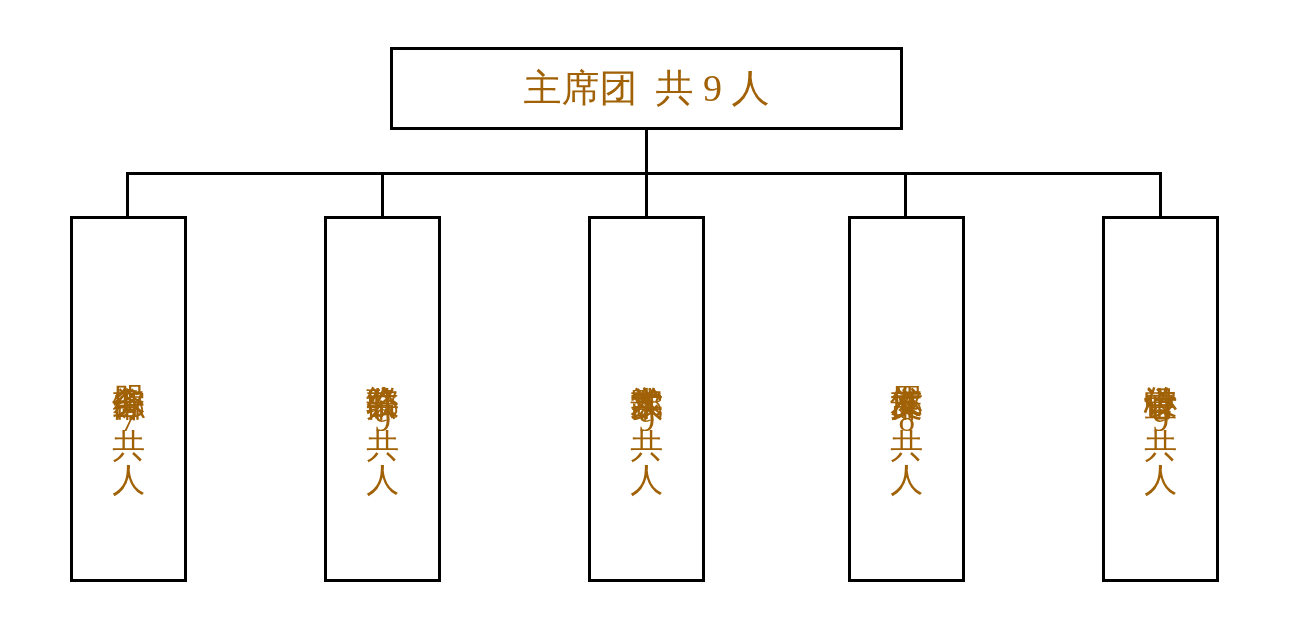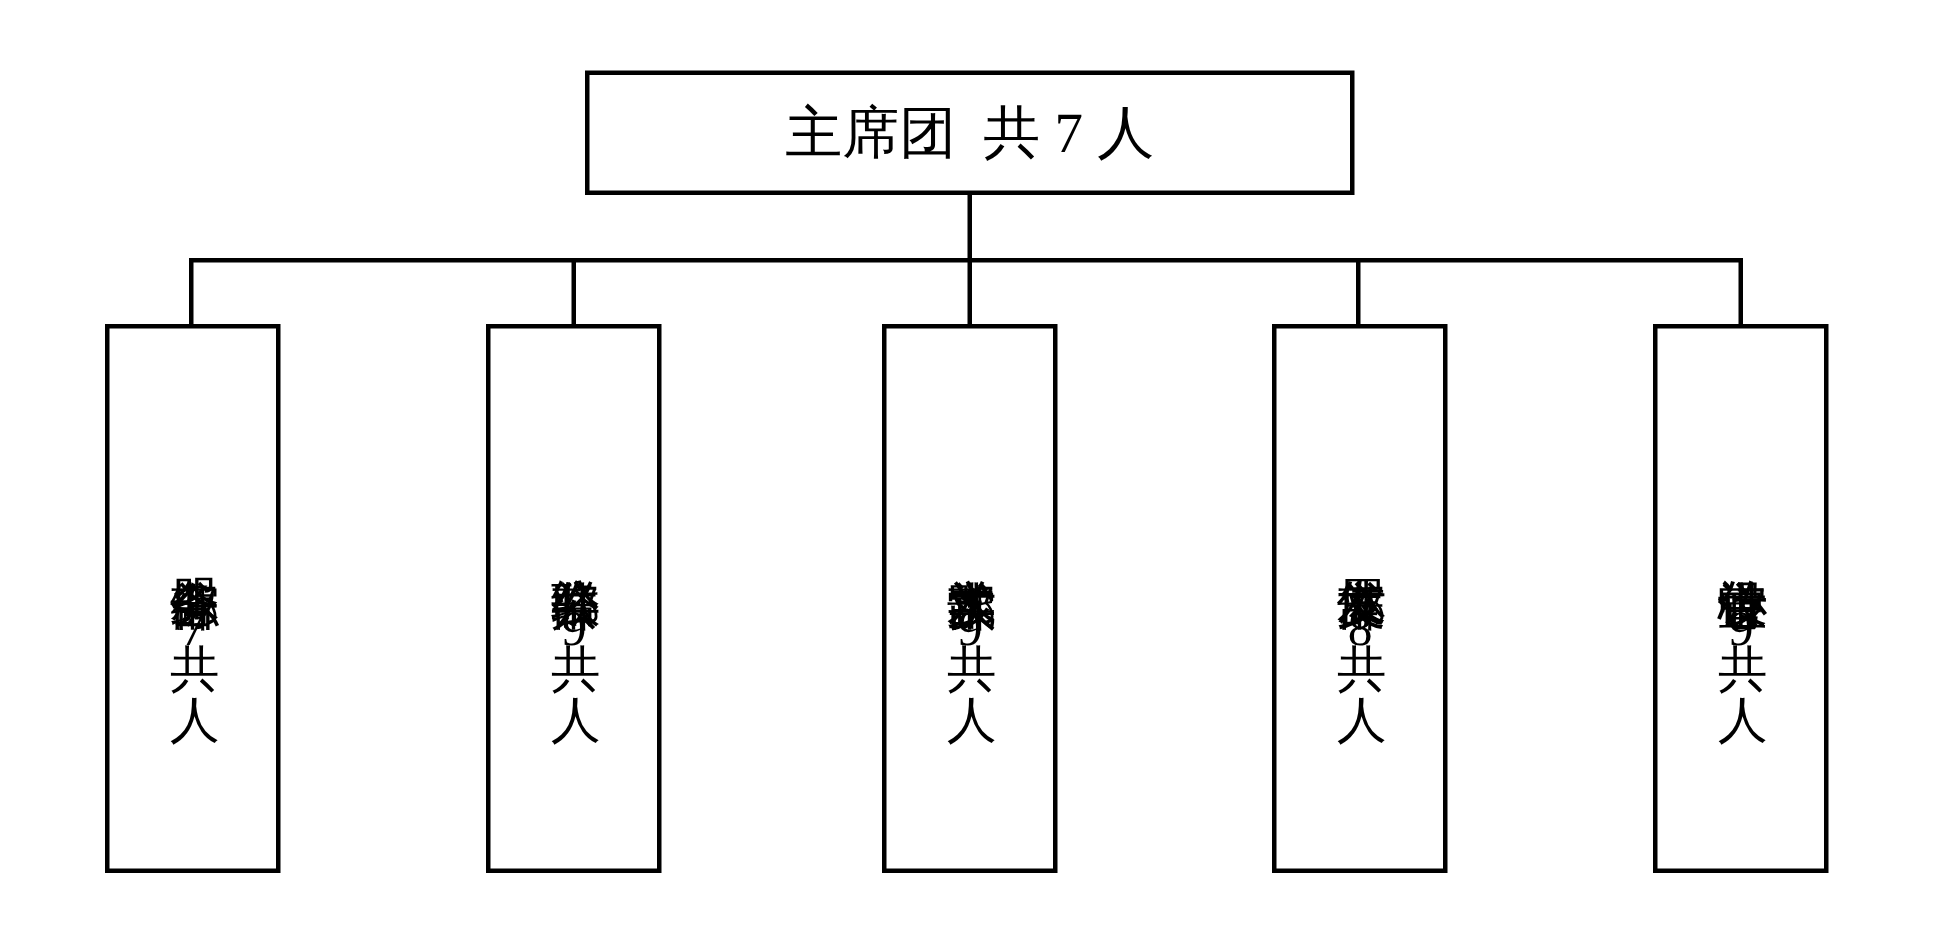--- a/index.html
+++ b/index.html
@@ -7,21 +7,21 @@
     padding: 0;
     background: #ffffff;
   }
   .canvas {
     position: relative;
     width: 1295px;
     height: 610px;
     background: #ffffff;
     overflow: hidden;
     font-family: "Liberation Serif", "DejaVu Serif", serif;
-    color: #000000;
+    color: #a16207;
   }
   .box {
     position: absolute;
     border: 3px solid #000000;
     background: #ffffff;
     box-sizing: border-box;
     display: flex;
     align-items: center;
     justify-content: center;
   }
@@ -65,21 +65,21 @@
   .hline { height: 3px; }
 </style>
 </head>
 <body>
 
 <div class="canvas">
 
   <div class="box root-box">
     <div class="root-label">
       <span class="name">主席团</span>
-      <span class="count">共 7 人</span>
+      <span class="count">共 9 人</span>
     </div>
   </div>
 
   <div class="line vline" style="left:645px; top:130px; height:44px;"></div>
 
   <div class="line hline" style="left:126px; top:172px; width:1036px;"></div>
 
   <div class="line vline" style="left:126px; top:174px; height:42px;"></div>
   <div class="line vline" style="left:381px; top:174px; height:42px;"></div>
   <div class="line vline" style="left:645px; top:174px; height:42px;"></div>

